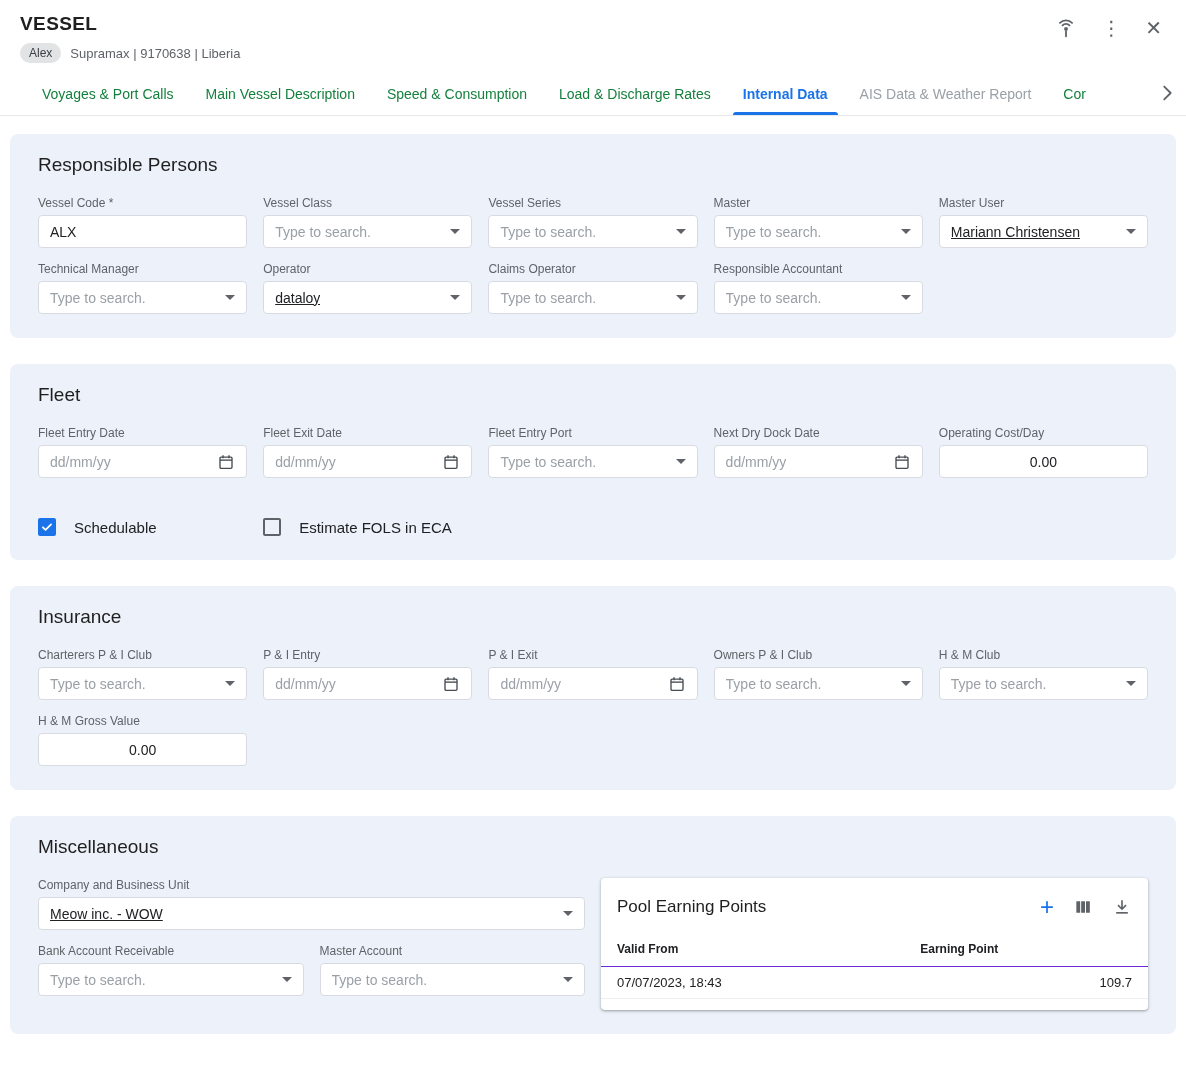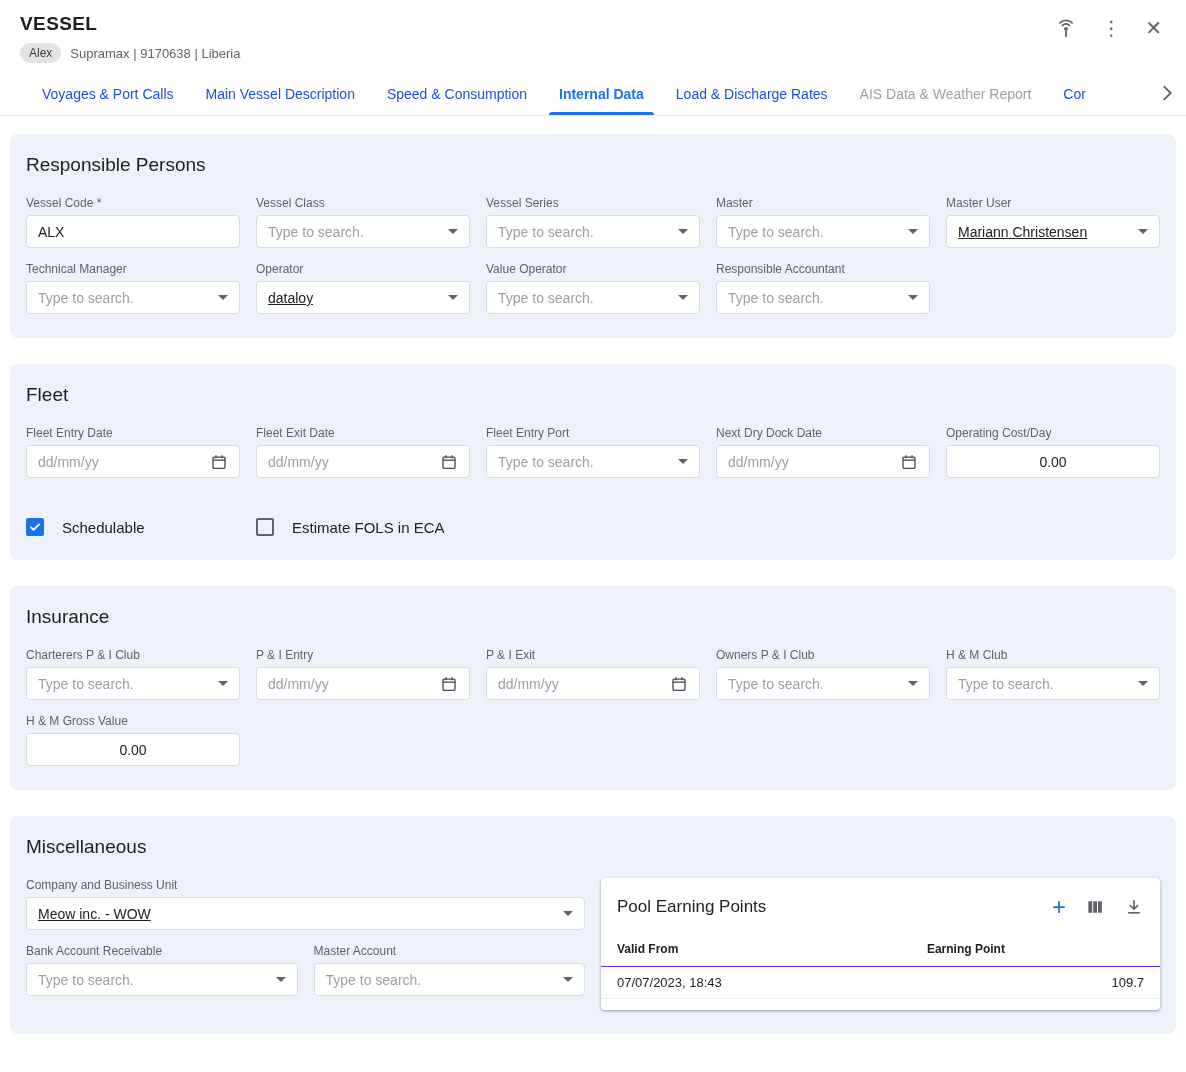--- a/index.html
+++ b/index.html
@@ -16,29 +16,29 @@
   .header { display: flex; justify-content: space-between; align-items: flex-start; padding: 13px 24px 0 20px; }
   .page-title { font-size: 19px; font-weight: 700; letter-spacing: .4px; color: #1f1f1f; }
   .subtitle-row { display: flex; align-items: center; gap: 9px; margin-top: 8px; font-size: 13px; color: #5f6368; }
   .chip { background: #e2e3e4; color: #3c4043; border-radius: 11px; padding: 3px 9px; font-size: 12px; line-height: 1.2; }
   .header-actions { display: flex; align-items: center; gap: 24px; padding-top: 4px; }
   .icon-btn { background: none; border: none; cursor: pointer; color: #5f6368; display: flex; align-items: center; justify-content: center; font-family: inherit; }
   .icon-btn.glyph { font-size: 20px; line-height: 1; }
 
   
   .tabs { display: flex; align-items: stretch; border-bottom: 1px solid #e6e8eb; margin-top: 8px; padding-left: 26px; overflow: hidden; }
-  .tab { padding: 15px 16px 13px; font-size: 14px; color: #1d4ed8; cursor: pointer; position: relative; white-space: nowrap; }
+  .tab { padding: 15px 16px 13px; font-size: 14px; color: #15803d; cursor: pointer; position: relative; white-space: nowrap; }
   .tab.active { color: #1a73e8; font-weight: 700; }
   .tab.active::after { content: ""; position: absolute; left: 6px; right: 6px; bottom: 0; height: 3px; background: #1a73e8; border-radius: 3px 3px 0 0; }
   .tab.disabled { color: #9aa0a6; }
   .tab-scroll { margin-left: auto; padding: 0 8px 0 4px; }
 
   
   main { padding: 18px 0 8px; }
-  .panel { background: #edf2fa; border-radius: 8px; margin: 0 10px 26px; padding: 20px 16px 24px; }
+  .panel { background: #edf2fa; border-radius: 8px; margin: 0 10px 26px; padding: 20px 28px 24px; }
   .panel-title { font-size: 19px; font-weight: 400; color: #1f1f1f; margin-bottom: 20px; }
   .grid { display: grid; grid-template-columns: repeat(5, 1fr); column-gap: 16px; row-gap: 14px; }
 
   .field-label { display: block; font-size: 12px; color: #5f6368; margin-bottom: 5px; }
   .control {
     height: 33px; width: 100%;
     background: #fff; border: 1px solid #d8dce2; border-radius: 4px;
     display: flex; align-items: center; padding: 0 11px; font-size: 14px;
   }
   input.control { font-family: inherit; color: #202124; outline: none; }
@@ -102,22 +102,22 @@
     </button>
     <button class="icon-btn glyph">⋮</button>
     <button class="icon-btn glyph">✕</button>
   </div>
 </div>
 
 <nav class="tabs">
   <div class="tab">Voyages &amp; Port Calls</div>
   <div class="tab">Main Vessel Description</div>
   <div class="tab">Speed &amp; Consumption</div>
+  <div class="tab">Load &amp; Discharge Rates</div>
   <div class="tab active">Internal Data</div>
-  <div class="tab">Load &amp; Discharge Rates</div>
   <div class="tab disabled">AIS Data &amp; Weather Report</div>
   <div class="tab tab-scroll-label">Cor</div>
   <button class="icon-btn tab-scroll">
     <svg viewBox="0 0 24 24" width="22" height="22" fill="none" stroke="currentColor" stroke-width="2" stroke-linecap="round" stroke-linejoin="round">
       <path d="M9 5l7 7-7 7"></path>
     </svg>
   </button>
 </nav>
 
 <main>
@@ -173,21 +173,21 @@
 
       <div>
         <label class="field-label">Operator</label>
         <div class="control select">
           <span class="value text-ellipsis">dataloy</span>
           <span class="caret"></span>
         </div>
       </div>
 
       <div>
-        <label class="field-label">Value Operator</label>
+        <label class="field-label">Claims Operator</label>
         <div class="control select">
           <span class="placeholder text-ellipsis">Type to search.</span>
           <span class="caret"></span>
         </div>
       </div>
 
       <div>
         <label class="field-label">Responsible Accountant</label>
         <div class="control select">
           <span class="placeholder text-ellipsis">Type to search.</span>

